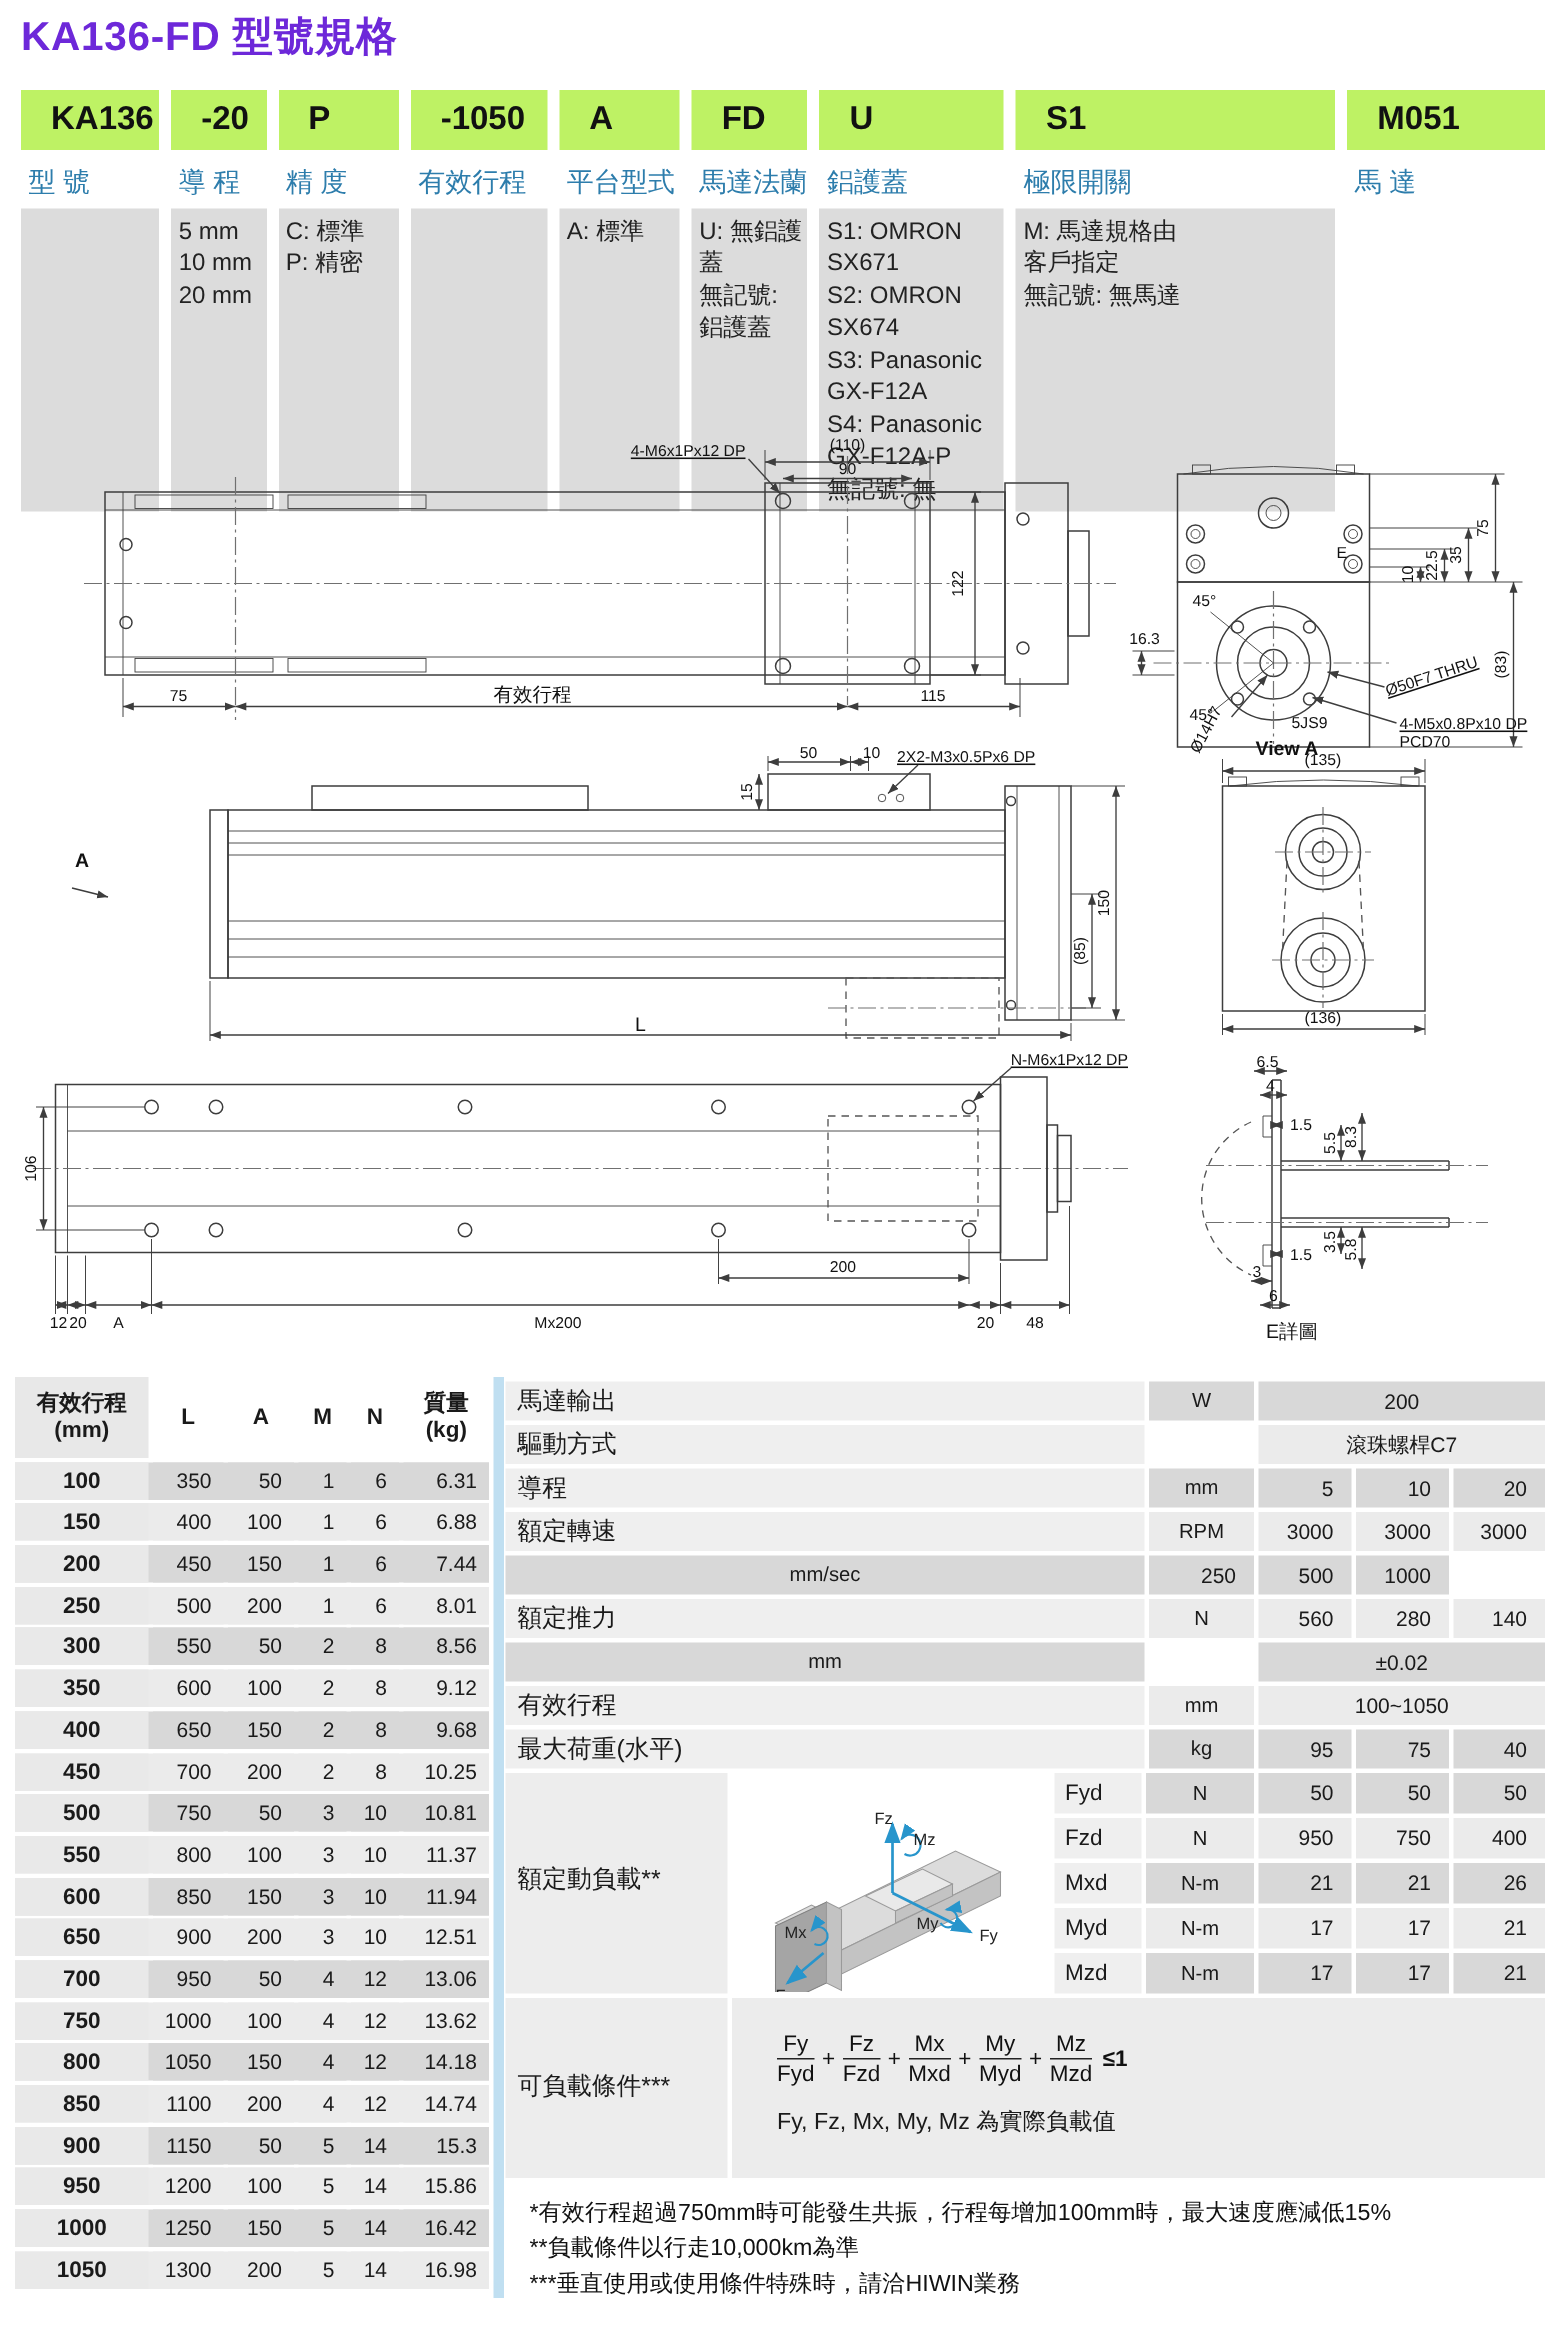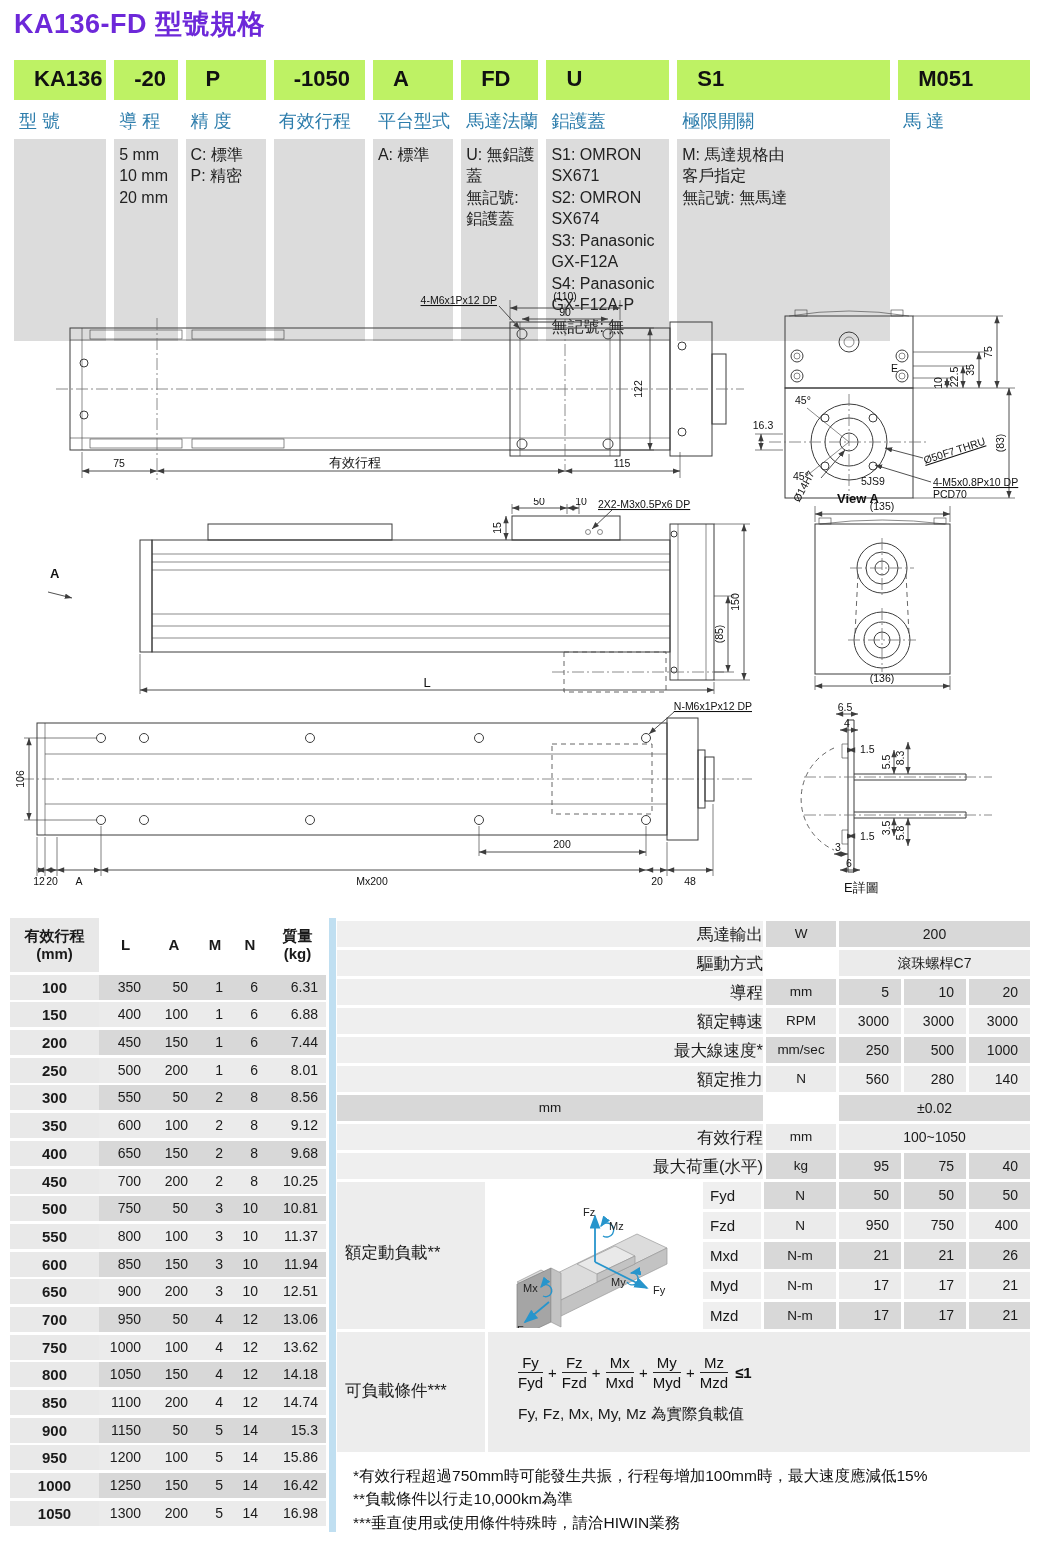--- a/index.html
+++ b/index.html
@@ -37,21 +37,21 @@
   .dh.c0{background:#e8e8e8;}
   .dc{height:25px;line-height:25px;font-size:14px;text-align:right;padding-right:8px;box-sizing:border-box;}
   .dc.c0{background:#e9e9e9;font-weight:bold;font-size:15px;text-align:center;padding-right:0;}
   .dim-row.dk .dc:not(.c0){background:#d8d8d8;}
   .dim-row.lt .dc:not(.c0){background:#ebebeb;}
   
   .blue-strip{position:absolute;left:329px;top:918px;width:7px;height:614px;background:#c0dff1;}
   
   .spec{position:absolute;left:337px;top:921px;width:693px;}
   .spec-row{display:grid;grid-template-columns:426px 70px 62px 62px 61px;column-gap:3px;margin-bottom:3px;}
-  .sp-label{height:26px;line-height:26px;background:#efefef;font-size:16.5px;padding-left:8px;text-align:right;}
+  .sp-label{height:26px;line-height:26px;background:#efefef;font-size:16.5px;padding-left:8px;}
   .sp-unit{height:26px;line-height:26px;text-align:center;font-size:13.5px;}
   .sp-val{height:26px;line-height:26px;text-align:right;padding-right:12px;font-size:14px;box-sizing:border-box;}
   .sp-sp{height:26px;line-height:26px;text-align:center;font-size:14px;}
   .dk{background:#d8d8d8;}
   .lt{background:#ebebeb;}
   .sp-unit.empty{background:#fff;}
   
   .load-sec{display:flex;column-gap:3px;margin-bottom:3px;}
   .load-label{width:148px;background:#ededed;font-size:16.5px;padding:60px 0 0 8px;box-sizing:border-box;}
   .load-img{width:212px;background:#fff;display:flex;align-items:center;justify-content:center;}
@@ -629,21 +629,20 @@
           <div class="sp-val dk">20</div>
         </div>
         <div class="spec-row">
           <div class="sp-label">額定轉速</div>
           <div class="sp-unit lt">RPM</div>
           <div class="sp-val lt">3000</div>
           <div class="sp-val lt">3000</div>
           <div class="sp-val lt">3000</div>
         </div>
         <div class="spec-row">
-          <div class="sp-label">最大線速度*</div>
           <div class="sp-unit dk">mm/sec</div>
           <div class="sp-val dk">250</div>
           <div class="sp-val dk">500</div>
           <div class="sp-val dk">1000</div>
         </div>
         <div class="spec-row">
           <div class="sp-label">額定推力</div>
           <div class="sp-unit lt">N</div>
           <div class="sp-val lt">560</div>
           <div class="sp-val lt">280</div>

